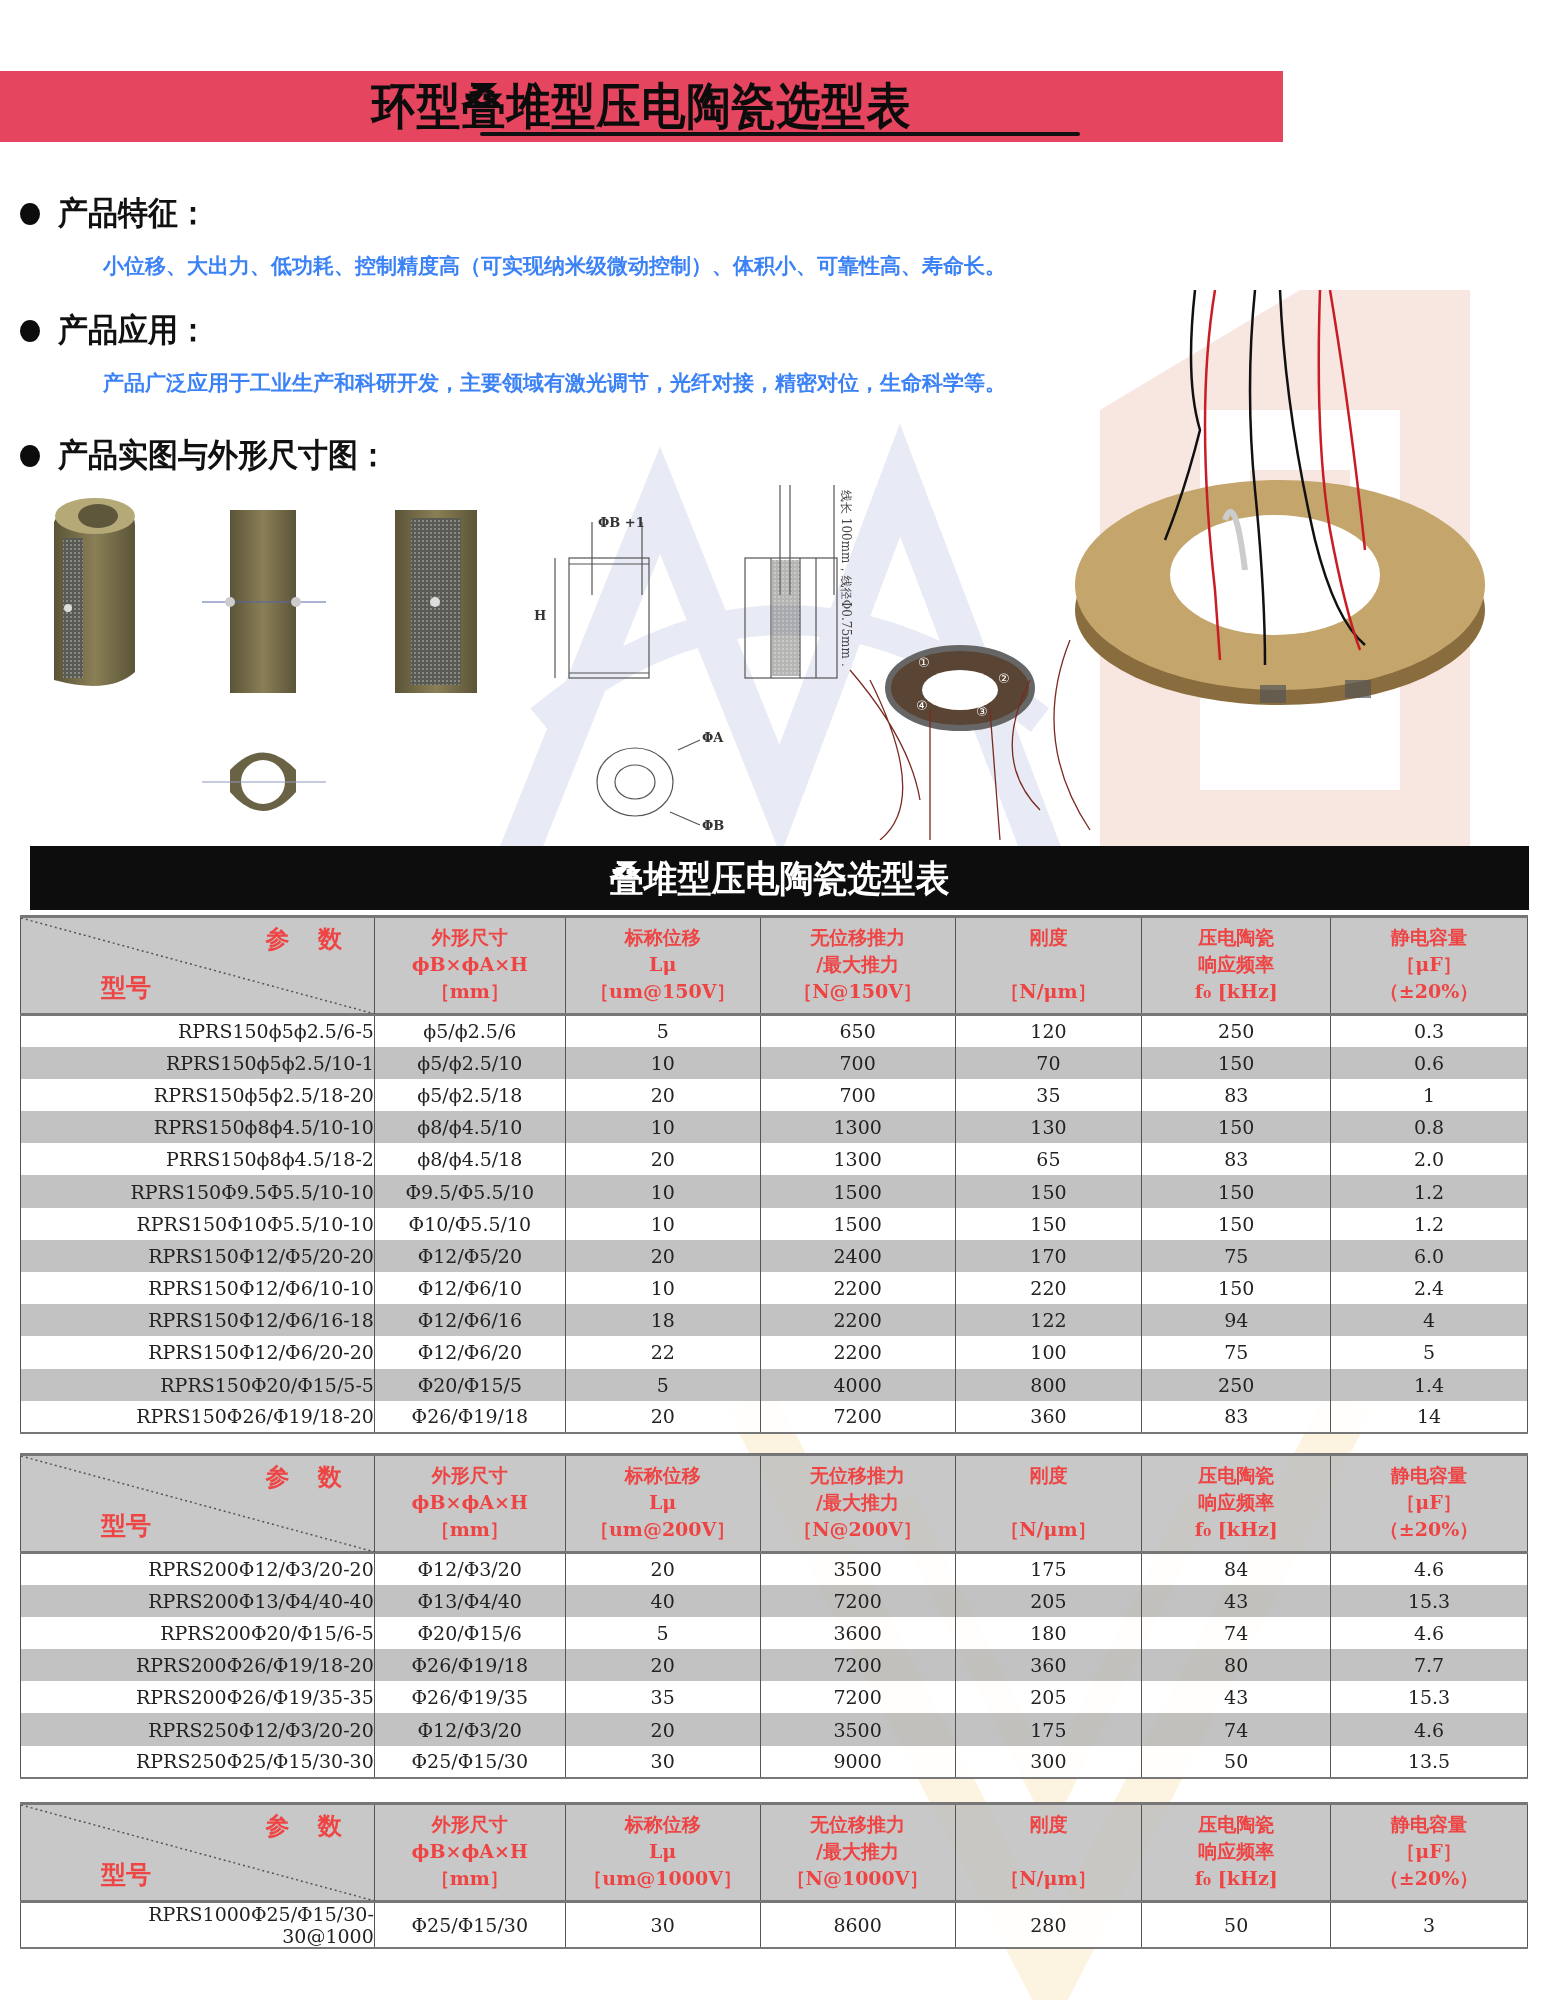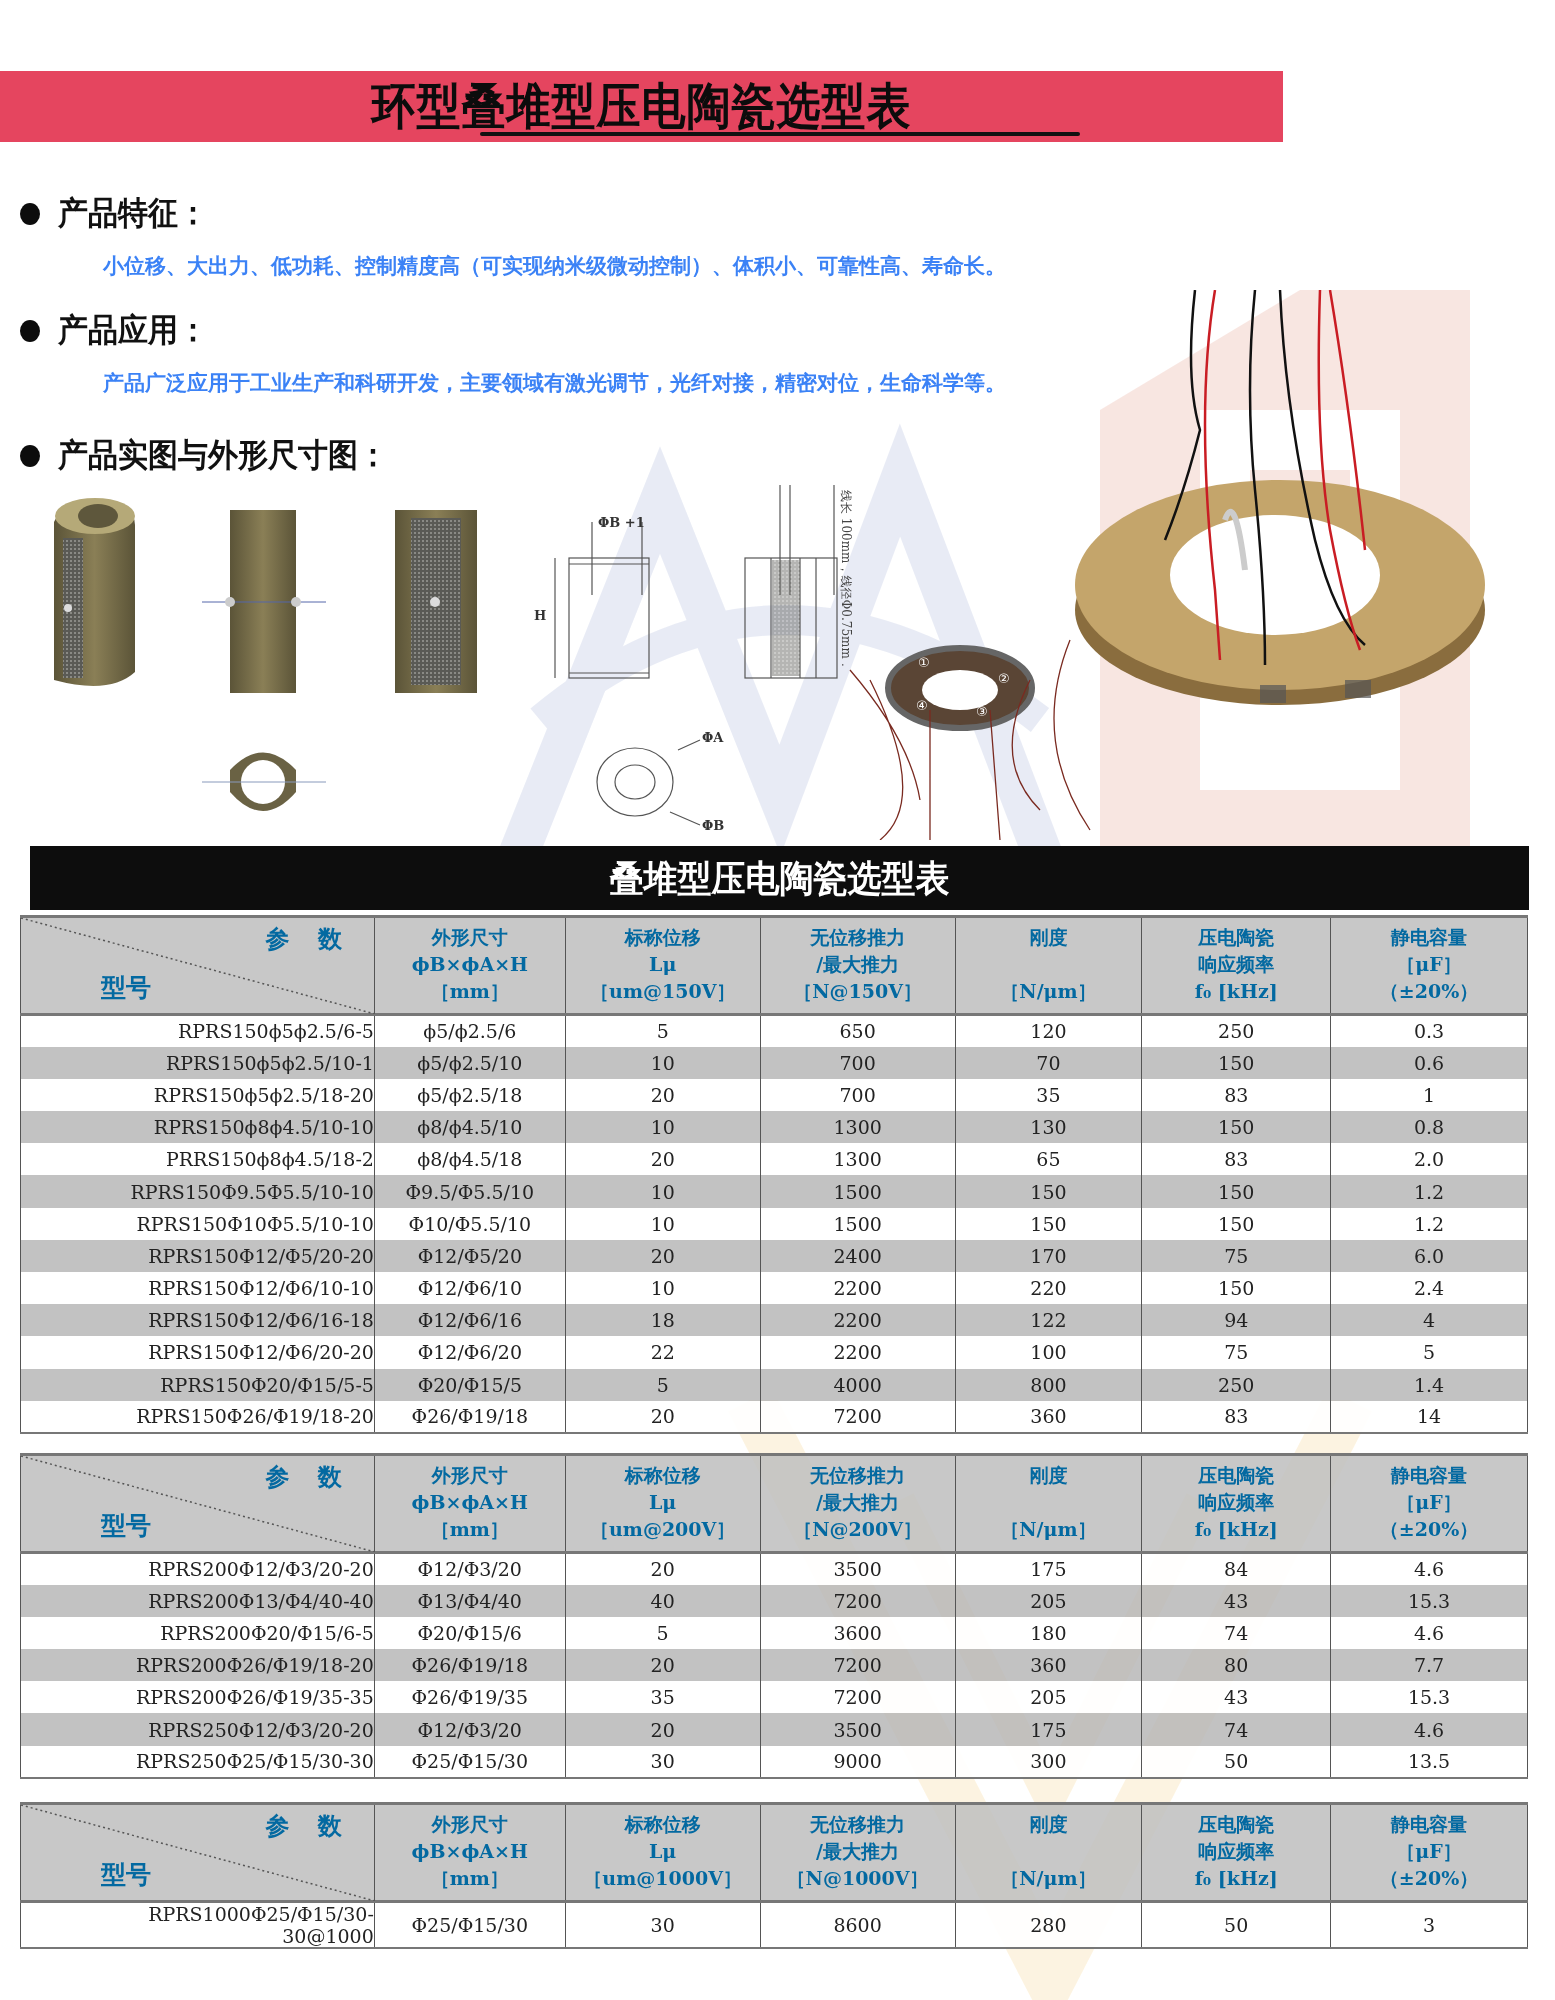--- a/index.html
+++ b/index.html
@@ -24,21 +24,21 @@
 
   .figures { position: absolute; left: 30px; top: 480px; width: 1070px; height: 360px; }
   .photo { position: absolute; left: 1075px; top: 290px; width: 425px; height: 420px; }
 
   .table-header-bar { position: absolute; left: 20px; top: 846px; width: 1499px; height: 64px; background: #0d0d0d; margin-left: 10px; }
   .table-header-title { position: absolute; left: 0; right: 0; top: 10px; text-align: center; color: #fff; font-size: 34px; font-weight: bold; transform: scaleY(1.08); }
 
   table.spec { position: absolute; left: 20px; width: 1508px; border-collapse: collapse; font-family: "DejaVu Serif", serif; }
   table.spec th, table.spec td { border-left: 1.5px solid #555; border-right: 1.5px solid #555; }
   table.spec thead tr { background: rgba(190,190,190,0.85); height: 98px; border-top: 3px solid #777; border-bottom: 3px solid #777; }
-  table.spec th { font-family: "DejaVu Sans", sans-serif; font-size: 19px; font-weight: bold; line-height: 27px; vertical-align: top; padding-top: 6px; color: #0369a1; }
+  table.spec th { font-family: "DejaVu Sans", sans-serif; font-size: 19px; font-weight: bold; line-height: 27px; vertical-align: top; padding-top: 6px; color: #ef4444; }
   table.spec th .sub { font-family: "DejaVu Serif", serif; font-weight: bold; }
   table.spec td { font-size: 19px; color: #222; text-align: center; height: 32.2px; }
   table.spec td.model { text-align: right; padding-left: 78px; }
   table.spec tbody tr:nth-child(odd) { background: rgba(255,255,255,0.92); }
   table.spec tbody tr:nth-child(even) { background: rgba(180,180,180,0.82); }
   table.spec tbody tr:last-child { border-bottom: 2px solid #777; }
 
   .diag-cell { position: relative; }
   .diag-cell svg { position: absolute; left: 0; top: 0; }
   .diag-param { position: absolute; right: 22px; top: 8px; font-size: 24px; letter-spacing: 10px; }

